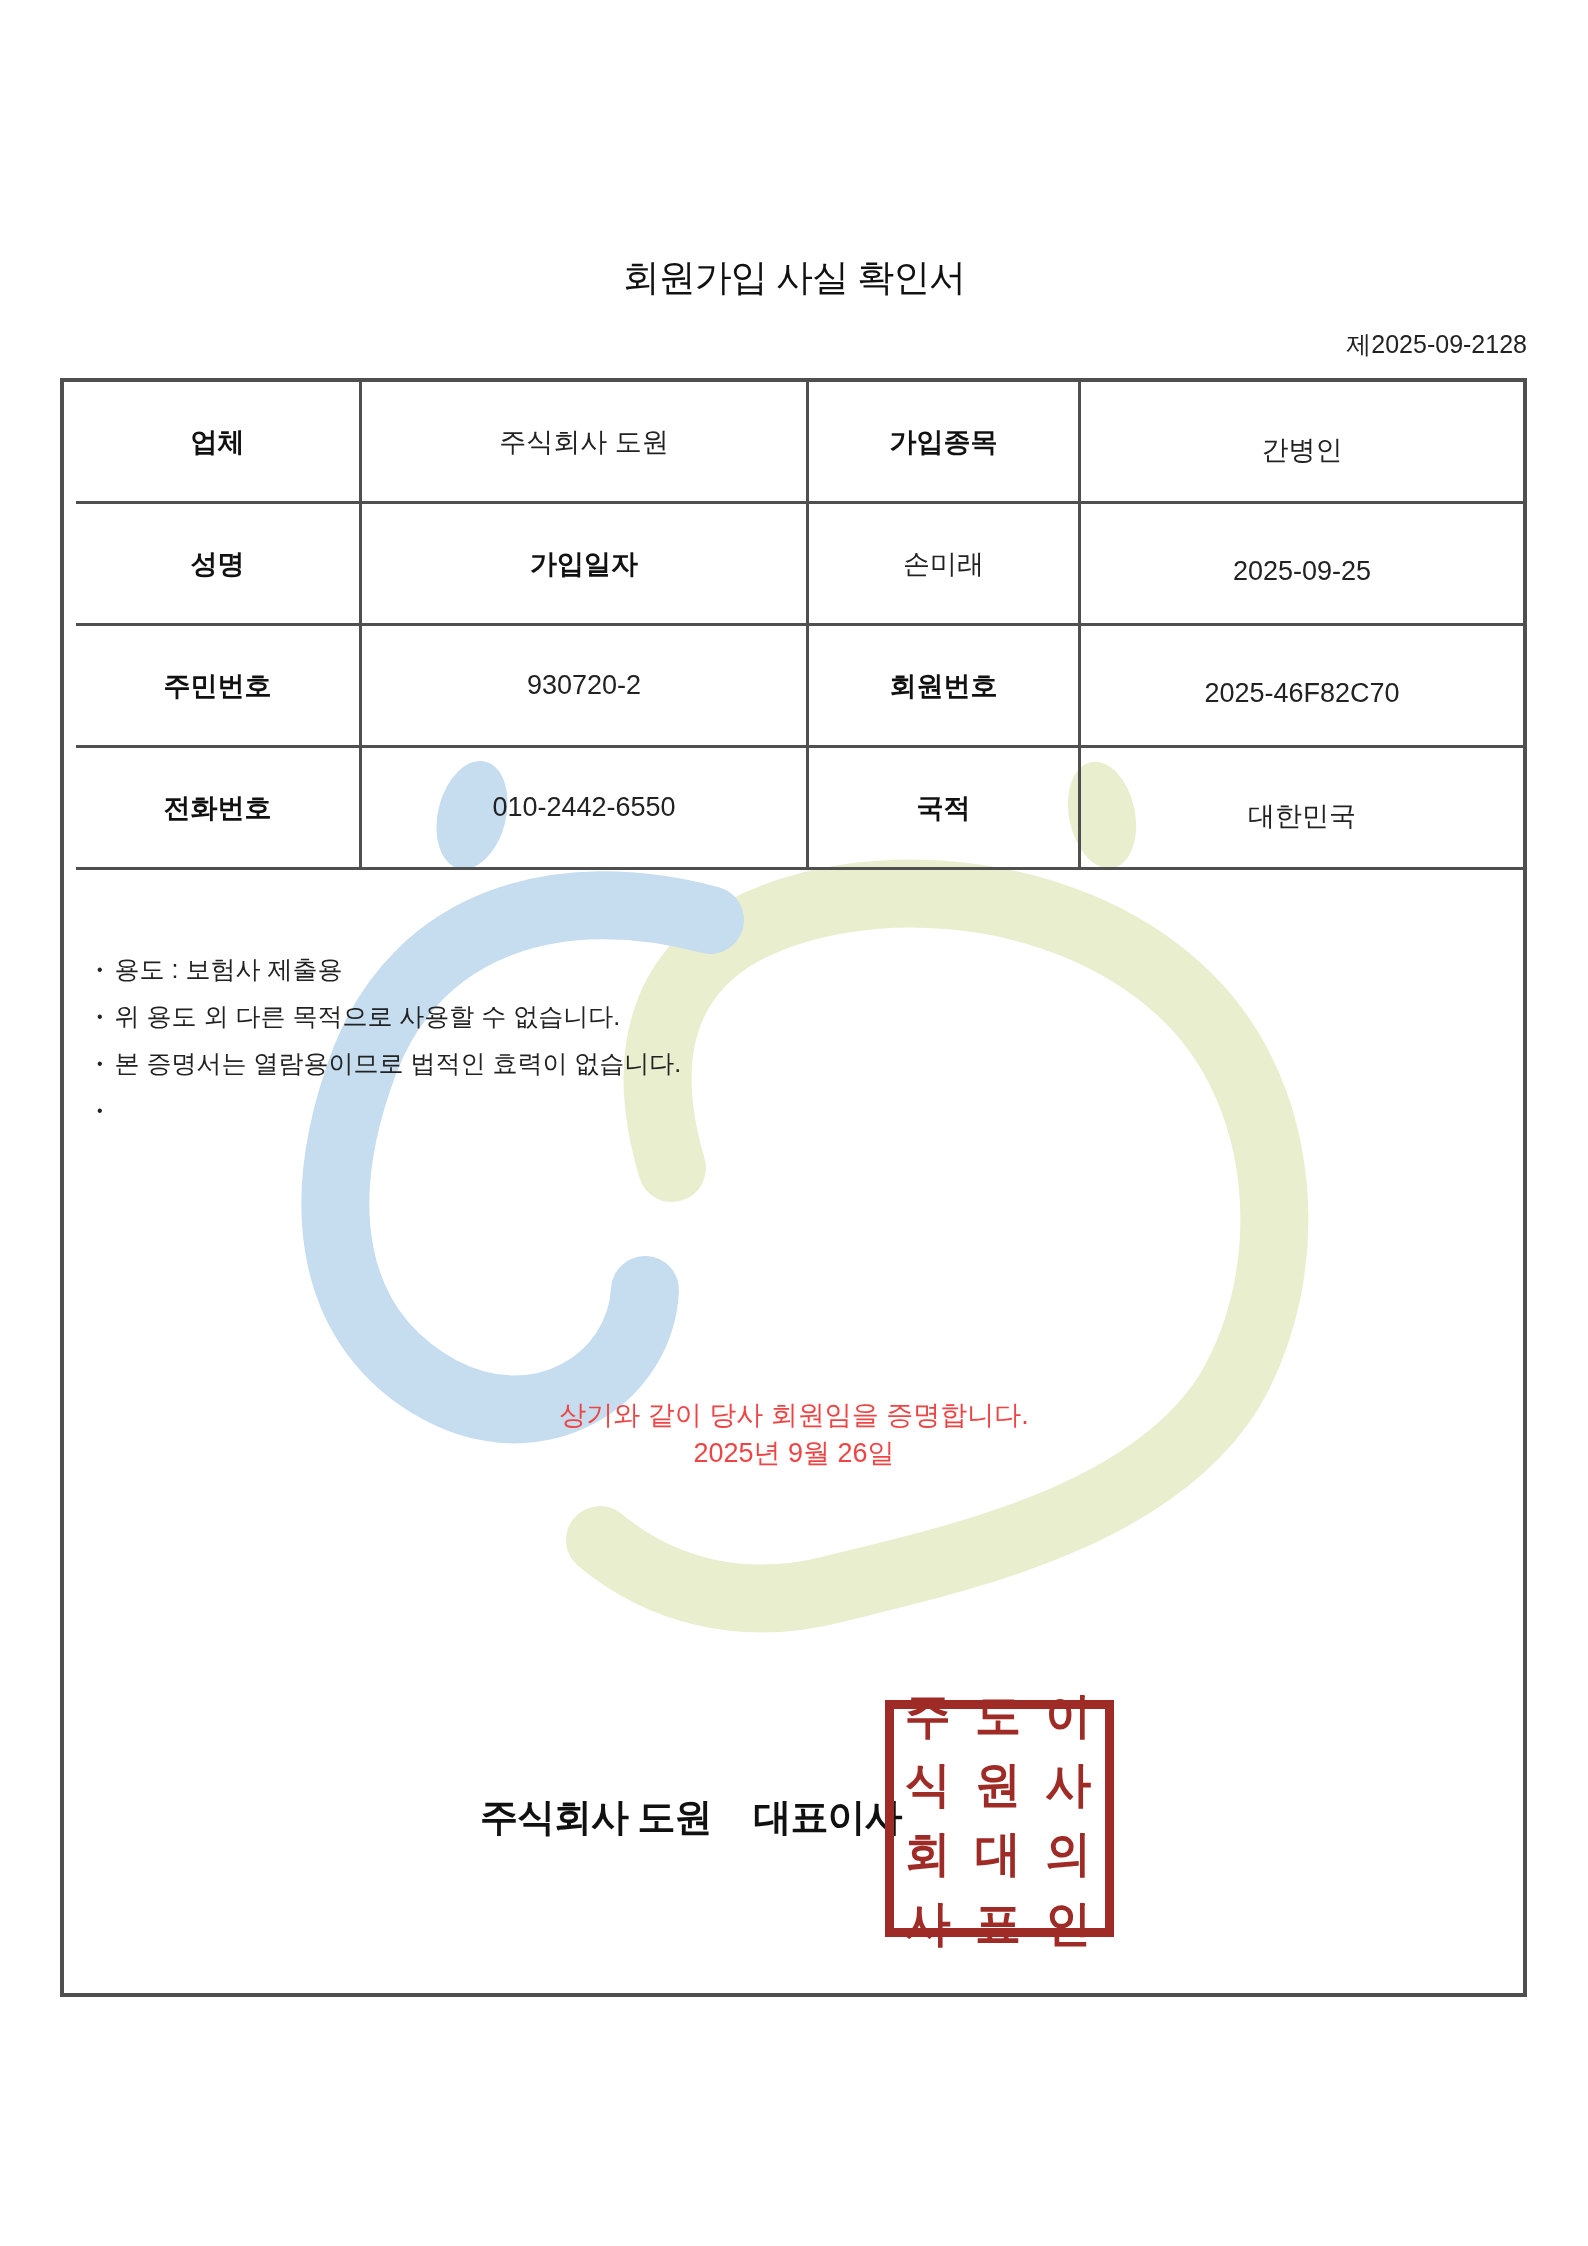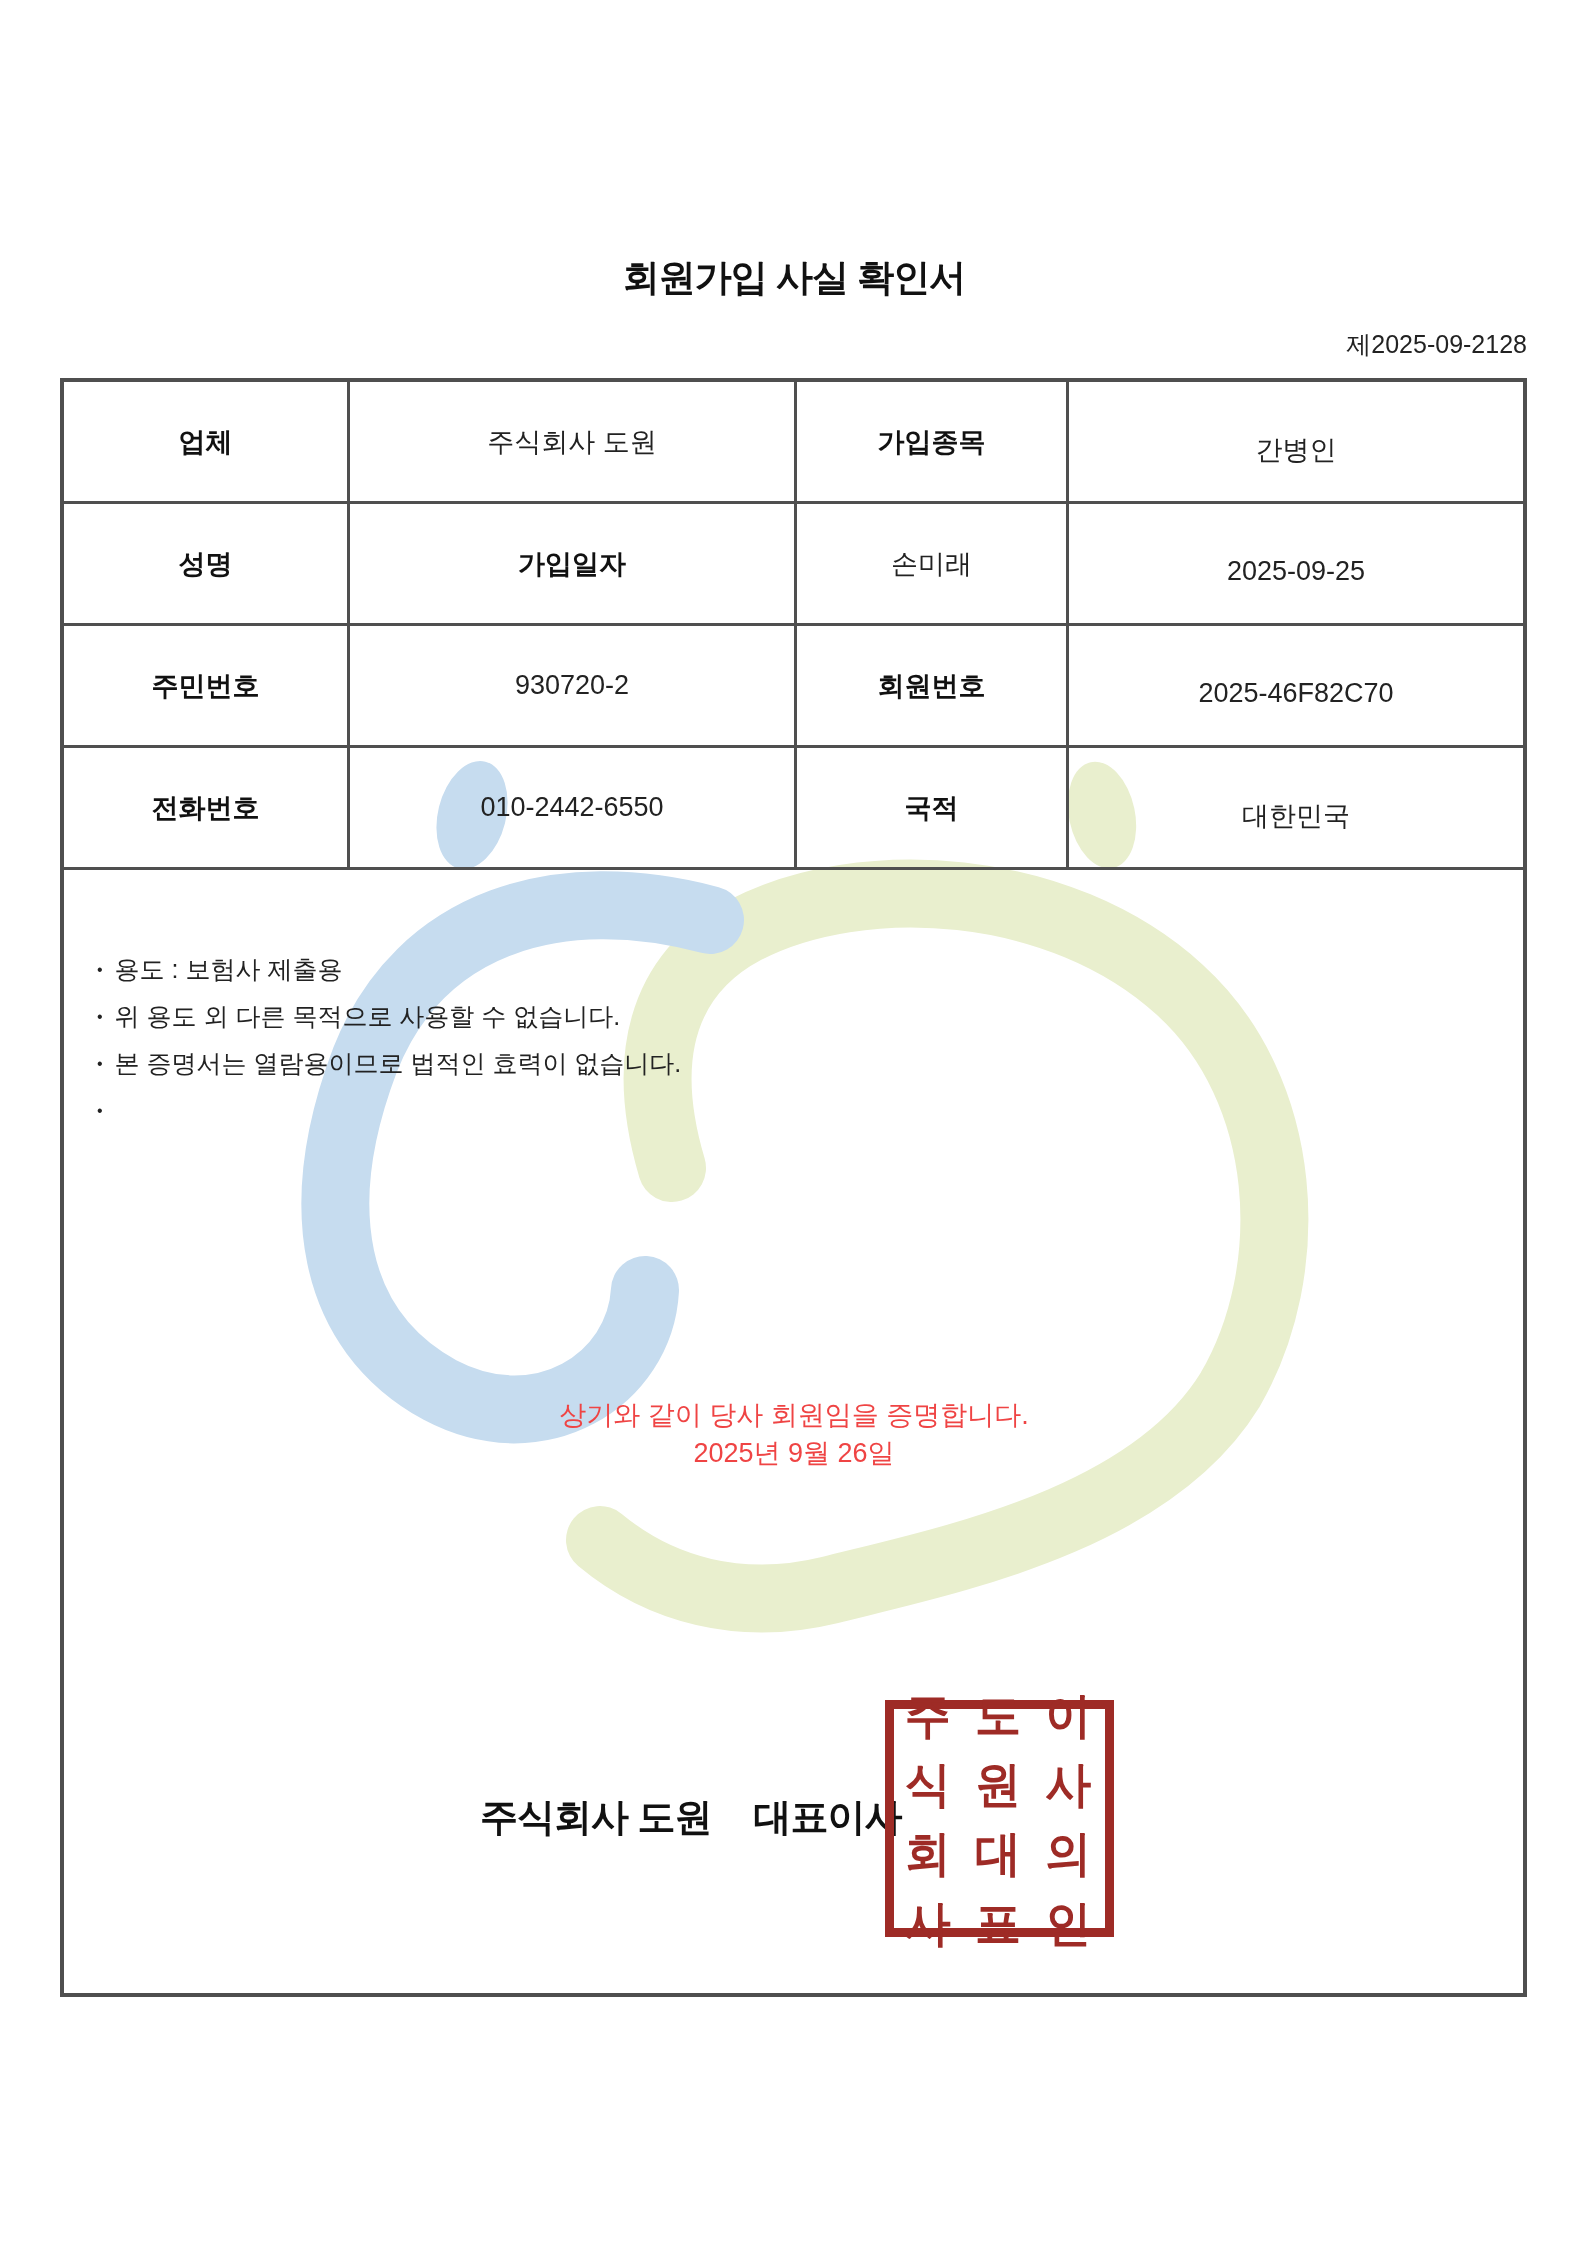--- a/index.html
+++ b/index.html
@@ -10,34 +10,35 @@
     font-family:"Liberation Sans","DejaVu Sans",sans-serif;
     color:#1a1a1a;
     overflow:hidden;
   }
   .content{position:relative;z-index:1;}
   
   .watermark{position:absolute;left:0;top:0;z-index:0;}
   
   .doc-title{
     position:absolute;top:253px;left:0;width:100%;
-    text-align:center;font-size:37px;font-weight:bold;
+    text-align:center;font-size:37px;font-weight:normal;
     letter-spacing:-1px;color:#111;
   }
   .doc-number{
     position:absolute;top:328px;right:61px;
     font-size:25px;color:#222;
   }
   
   .outer-box{
     position:absolute;left:60px;top:378px;
     width:1467px;height:1619px;
     border:4px solid #4f4f4f;
     box-sizing:border-box;
     background:transparent;
+    padding-left:12px;
   }
   
   .info-table{
     display:grid;
     grid-template-columns:286px 447px 272px auto;
     grid-auto-rows:122px;
     width:100%;
   }
   .cell{
     border-right:3px solid #4f4f4f;

